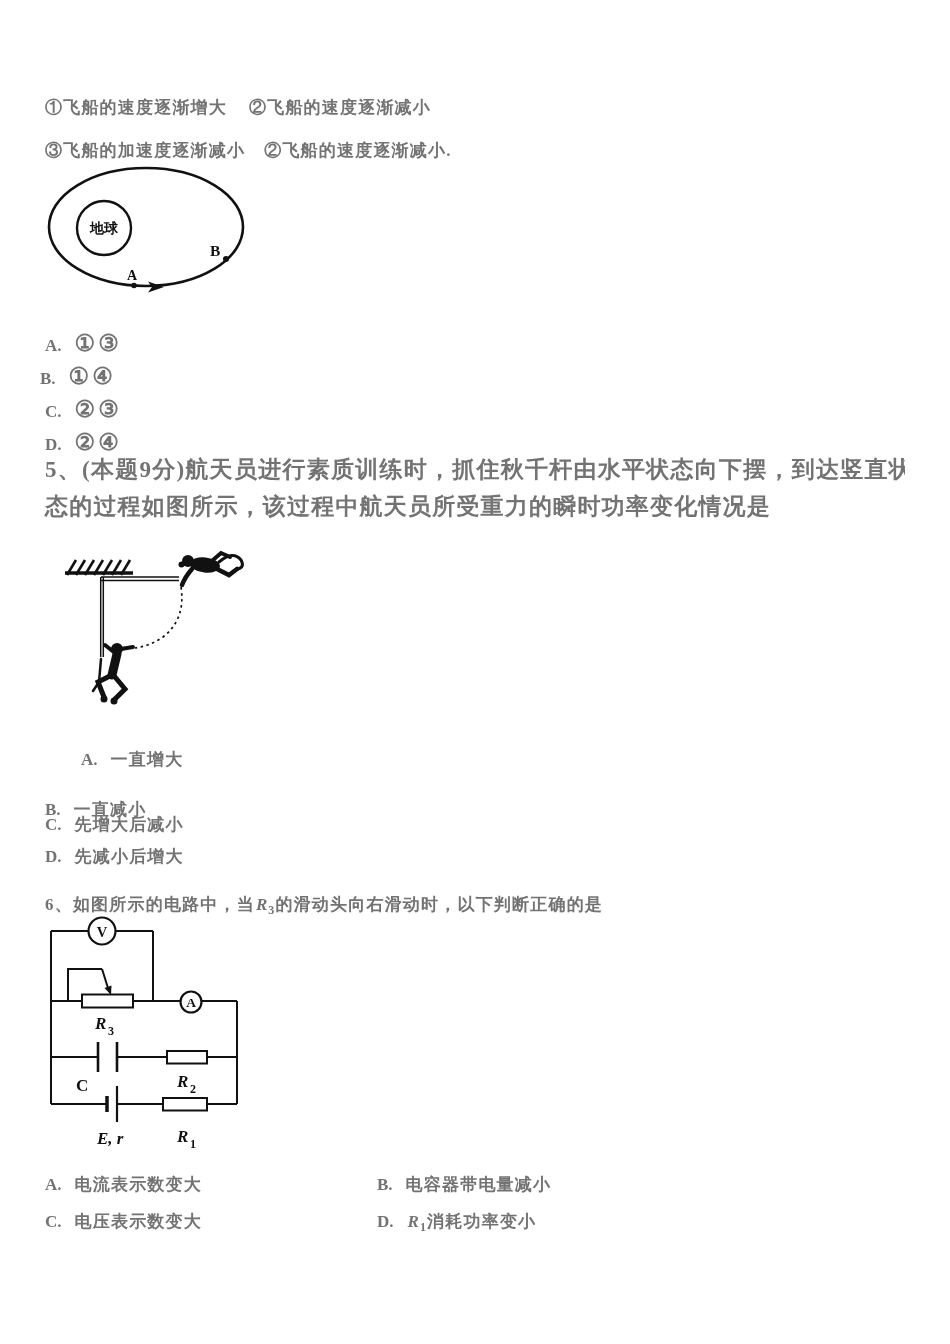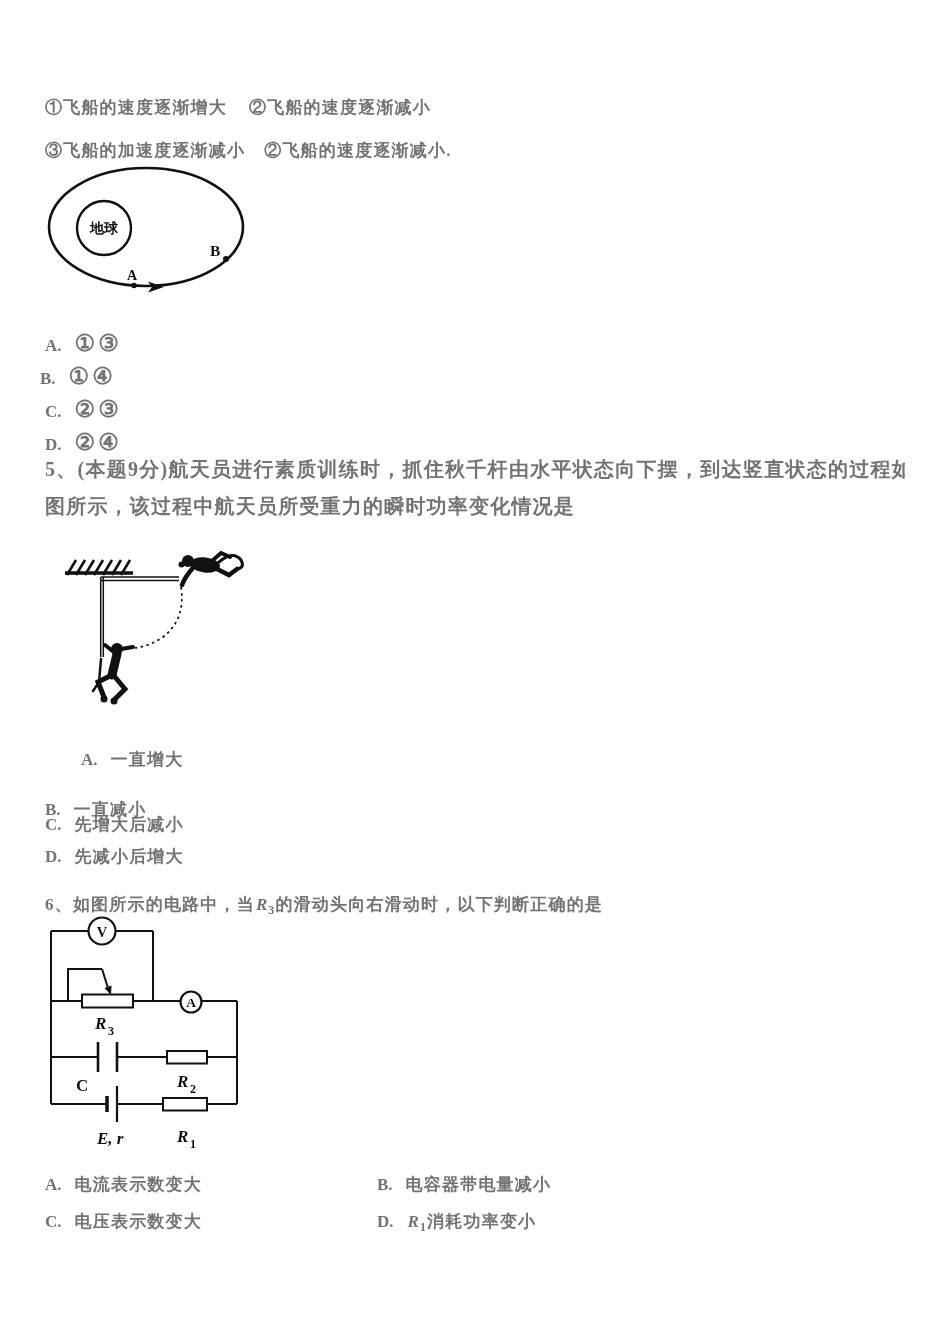--- a/index.html
+++ b/index.html
@@ -1,19 +1,19 @@
 <!DOCTYPE html>
 <html><head>
 <meta charset="utf-8">
 <style>
   html,body{margin:0;padding:0;background:#ffffff;}
   .page{position:relative;width:905px;height:1344px;background:#ffffff;overflow:hidden;
         font-family:"Liberation Serif","DejaVu Serif",serif;color:#737373;text-decoration:underline;}
   .t{position:absolute;font-size:17px;font-weight:600;letter-spacing:1.2px;line-height:1.25;white-space:nowrap;}
-  .para{position:absolute;left:45px;top:451px;width:868px;font-size:20px;font-weight:600;
+  .para{position:absolute;left:45px;top:451px;width:868px;font-size:23px;font-weight:600;
         letter-spacing:1.2px;line-height:37px;text-align:justify;white-space:normal;}
   .opt{position:absolute;font-size:17px;font-weight:600;letter-spacing:1.2px;white-space:nowrap;}
   .letter{font-weight:700;letter-spacing:0;margin-right:13px;}
   .num{font-size:23px;letter-spacing:3px;}
   .sym{font-style:italic;font-weight:700;letter-spacing:0;padding:0 1px;}
   sub{font-size:12px;font-weight:700;}
   .stmt1{margin-right:22px;}
   .stmt2{margin-right:19px;}
   svg{position:absolute;overflow:visible;}
   svg text{font-family:"Liberation Serif","DejaVu Serif",serif;fill:#111;}

